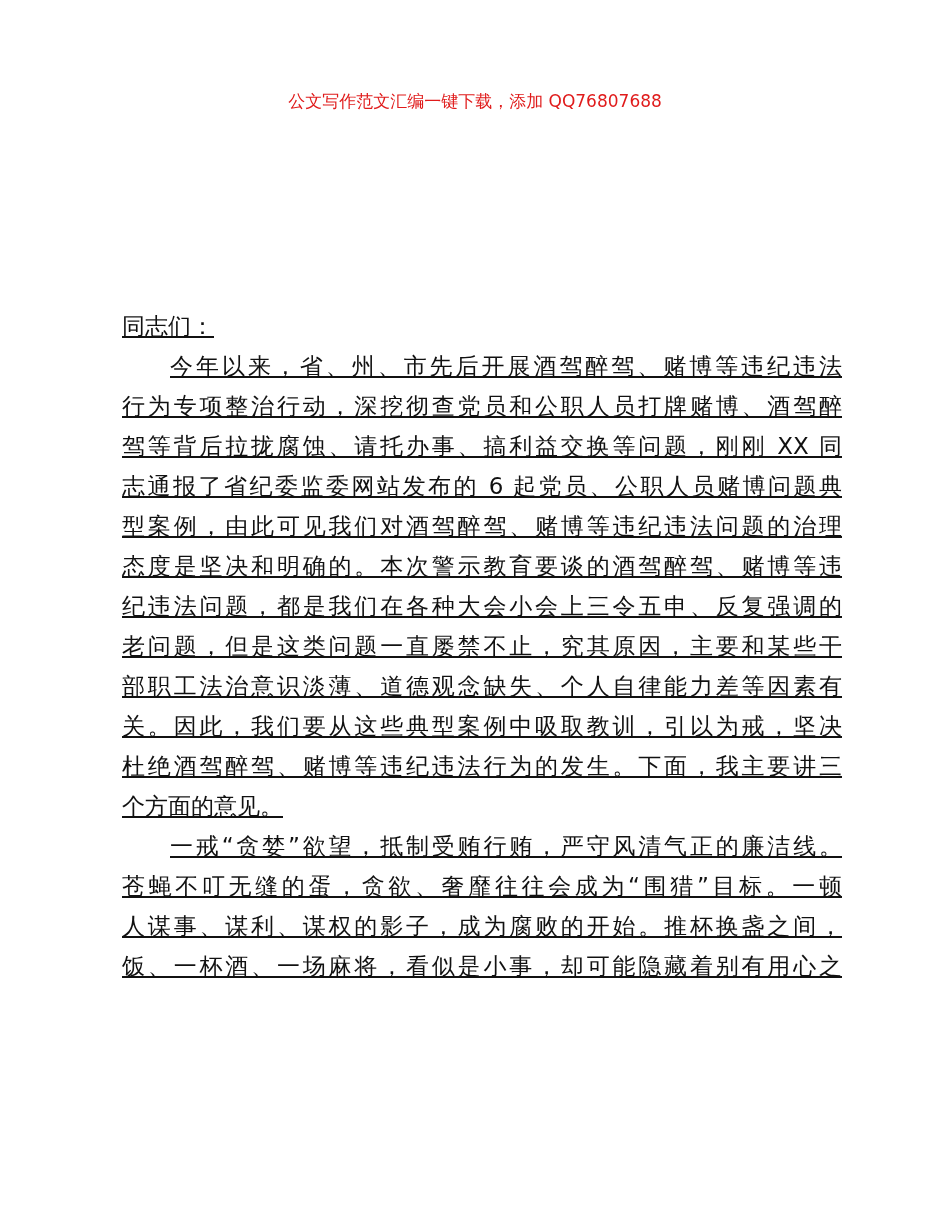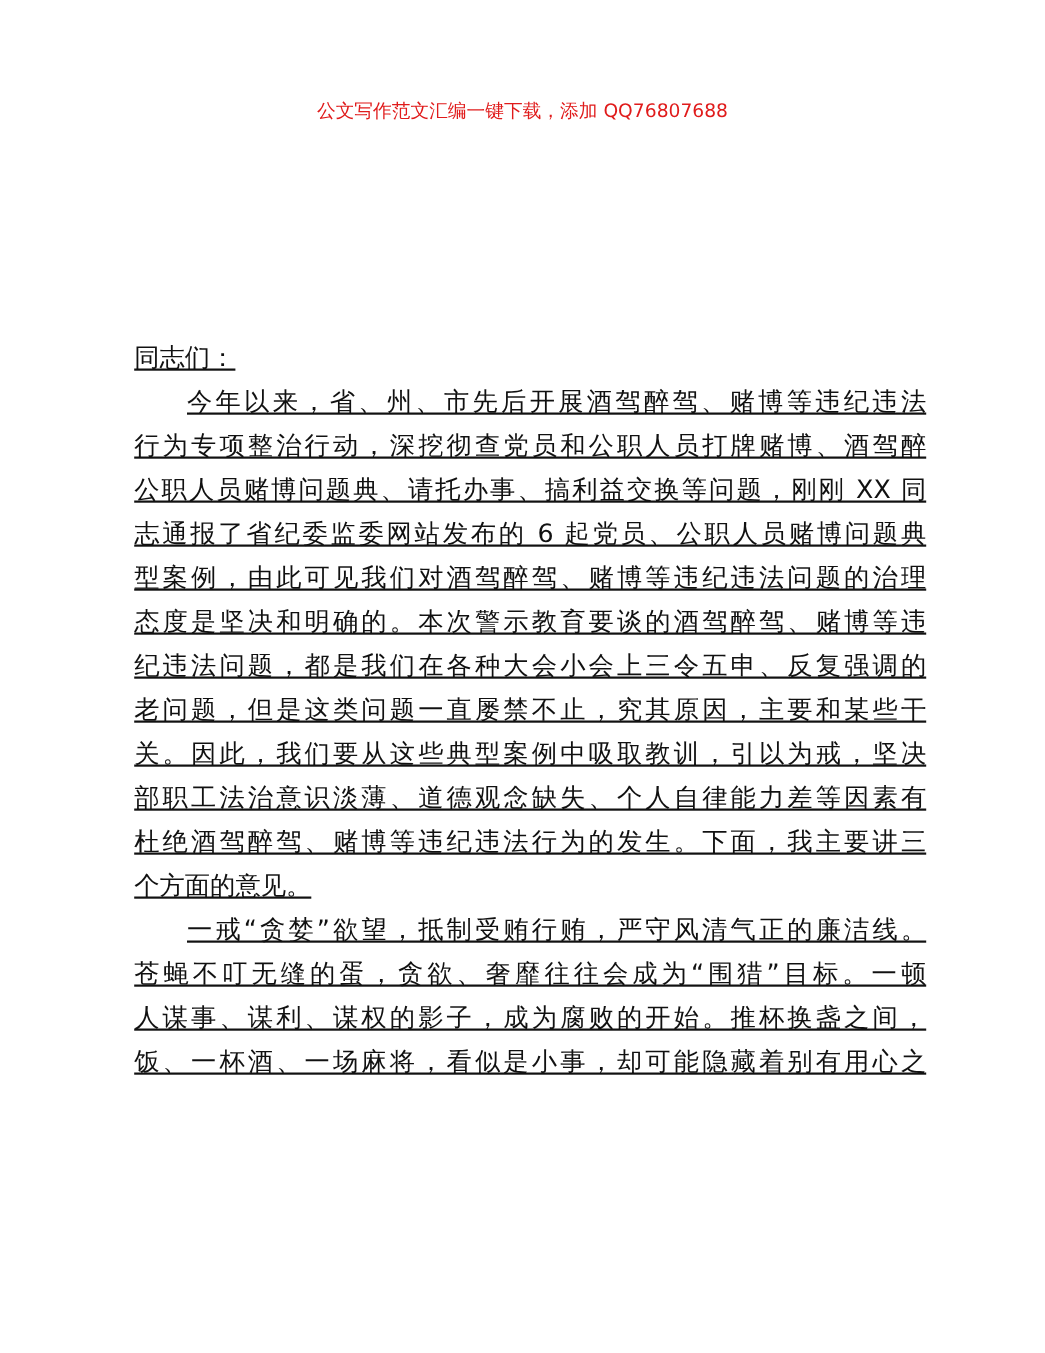--- a/index.html
+++ b/index.html
@@ -78,28 +78,28 @@
 <div class="page">
 
   <div class="banner">公文写作范文汇编一键下载，添加 QQ76807688</div>
 
 
   <div class="body-text">
     <span class="line short">同志们：</span>
 
     <span class="line indent">今年以来，省、州、市先后开展酒驾醉驾、赌博等违纪违法</span>
     <span class="line">行为专项整治行动，深挖彻查党员和公职人员打牌赌博、酒驾醉</span>
-    <span class="line">公职人员赌博问题典、请托办事、搞利益交换等问题，刚刚 XX 同</span>
+    <span class="line">驾等背后拉拢腐蚀、请托办事、搞利益交换等问题，刚刚 XX 同</span>
     <span class="line">志通报了省纪委监委网站发布的 6 起党员、公职人员赌博问题典</span>
     <span class="line">型案例，由此可见我们对酒驾醉驾、赌博等违纪违法问题的治理</span>
     <span class="line">态度是坚决和明确的。本次警示教育要谈的酒驾醉驾、赌博等违</span>
     <span class="line">纪违法问题，都是我们在各种大会小会上三令五申、反复强调的</span>
     <span class="line">老问题，但是这类问题一直屡禁不止，究其原因，主要和某些干</span>
+    <span class="line">部职工法治意识淡薄、道德观念缺失、个人自律能力差等因素有</span>
     <span class="line">关。因此，我们要从这些典型案例中吸取教训，引以为戒，坚决</span>
-    <span class="line">部职工法治意识淡薄、道德观念缺失、个人自律能力差等因素有</span>
     <span class="line">杜绝酒驾醉驾、赌博等违纪违法行为的发生。下面，我主要讲三</span>
     <span class="line short">个方面的意见。</span>
 
     <span class="line indent">一戒“贪婪”欲望，抵制受贿行贿，严守风清气正的廉洁线。</span>
     <span class="line">苍蝇不叮无缝的蛋，贪欲、奢靡往往会成为“围猎”目标。一顿</span>
     <span class="line">人谋事、谋利、谋权的影子，成为腐败的开始。推杯换盏之间，</span>
     <span class="line">饭、一杯酒、一场麻将，看似是小事，却可能隐藏着别有用心之</span>
   </div>
 
 </div>

